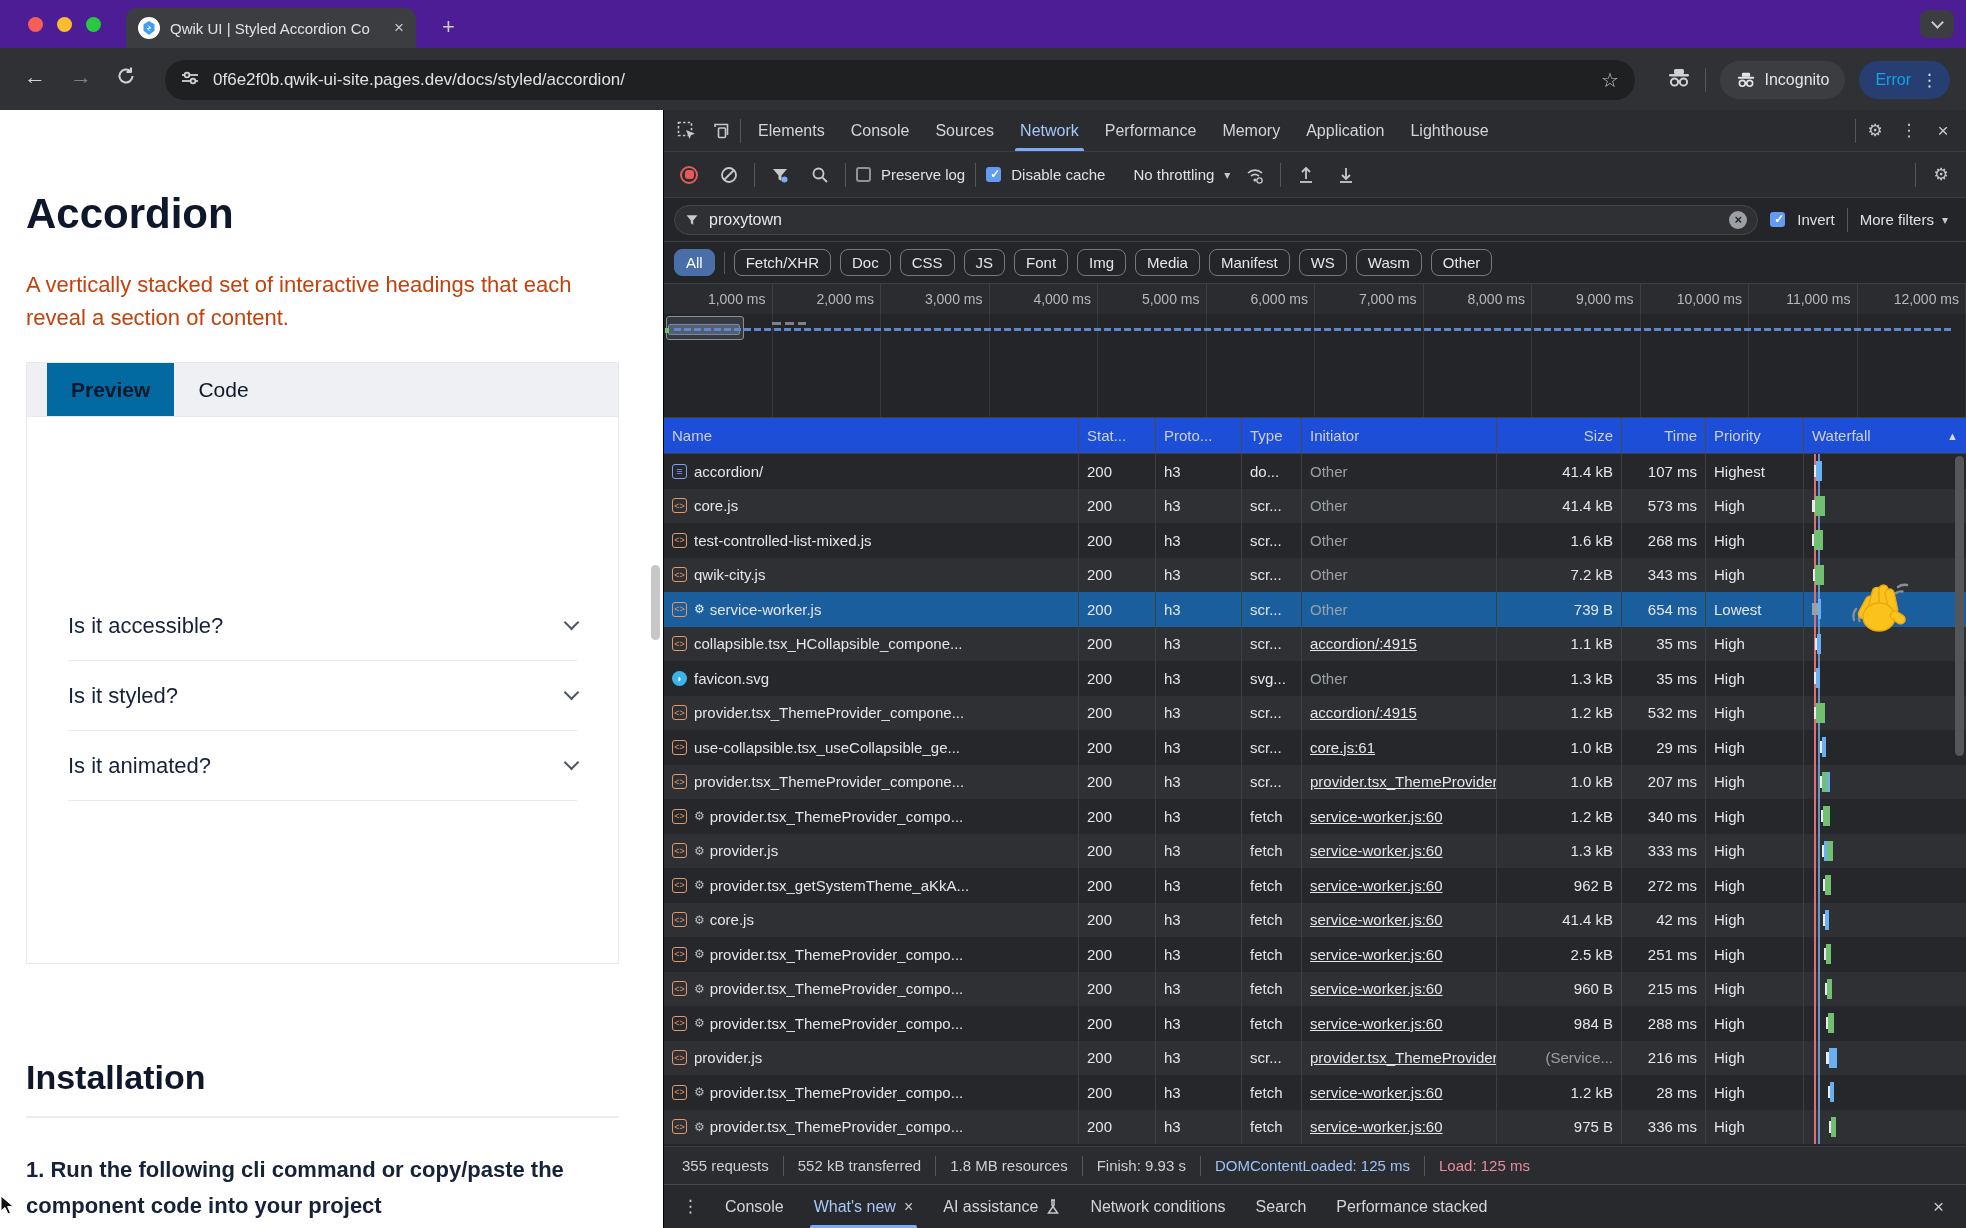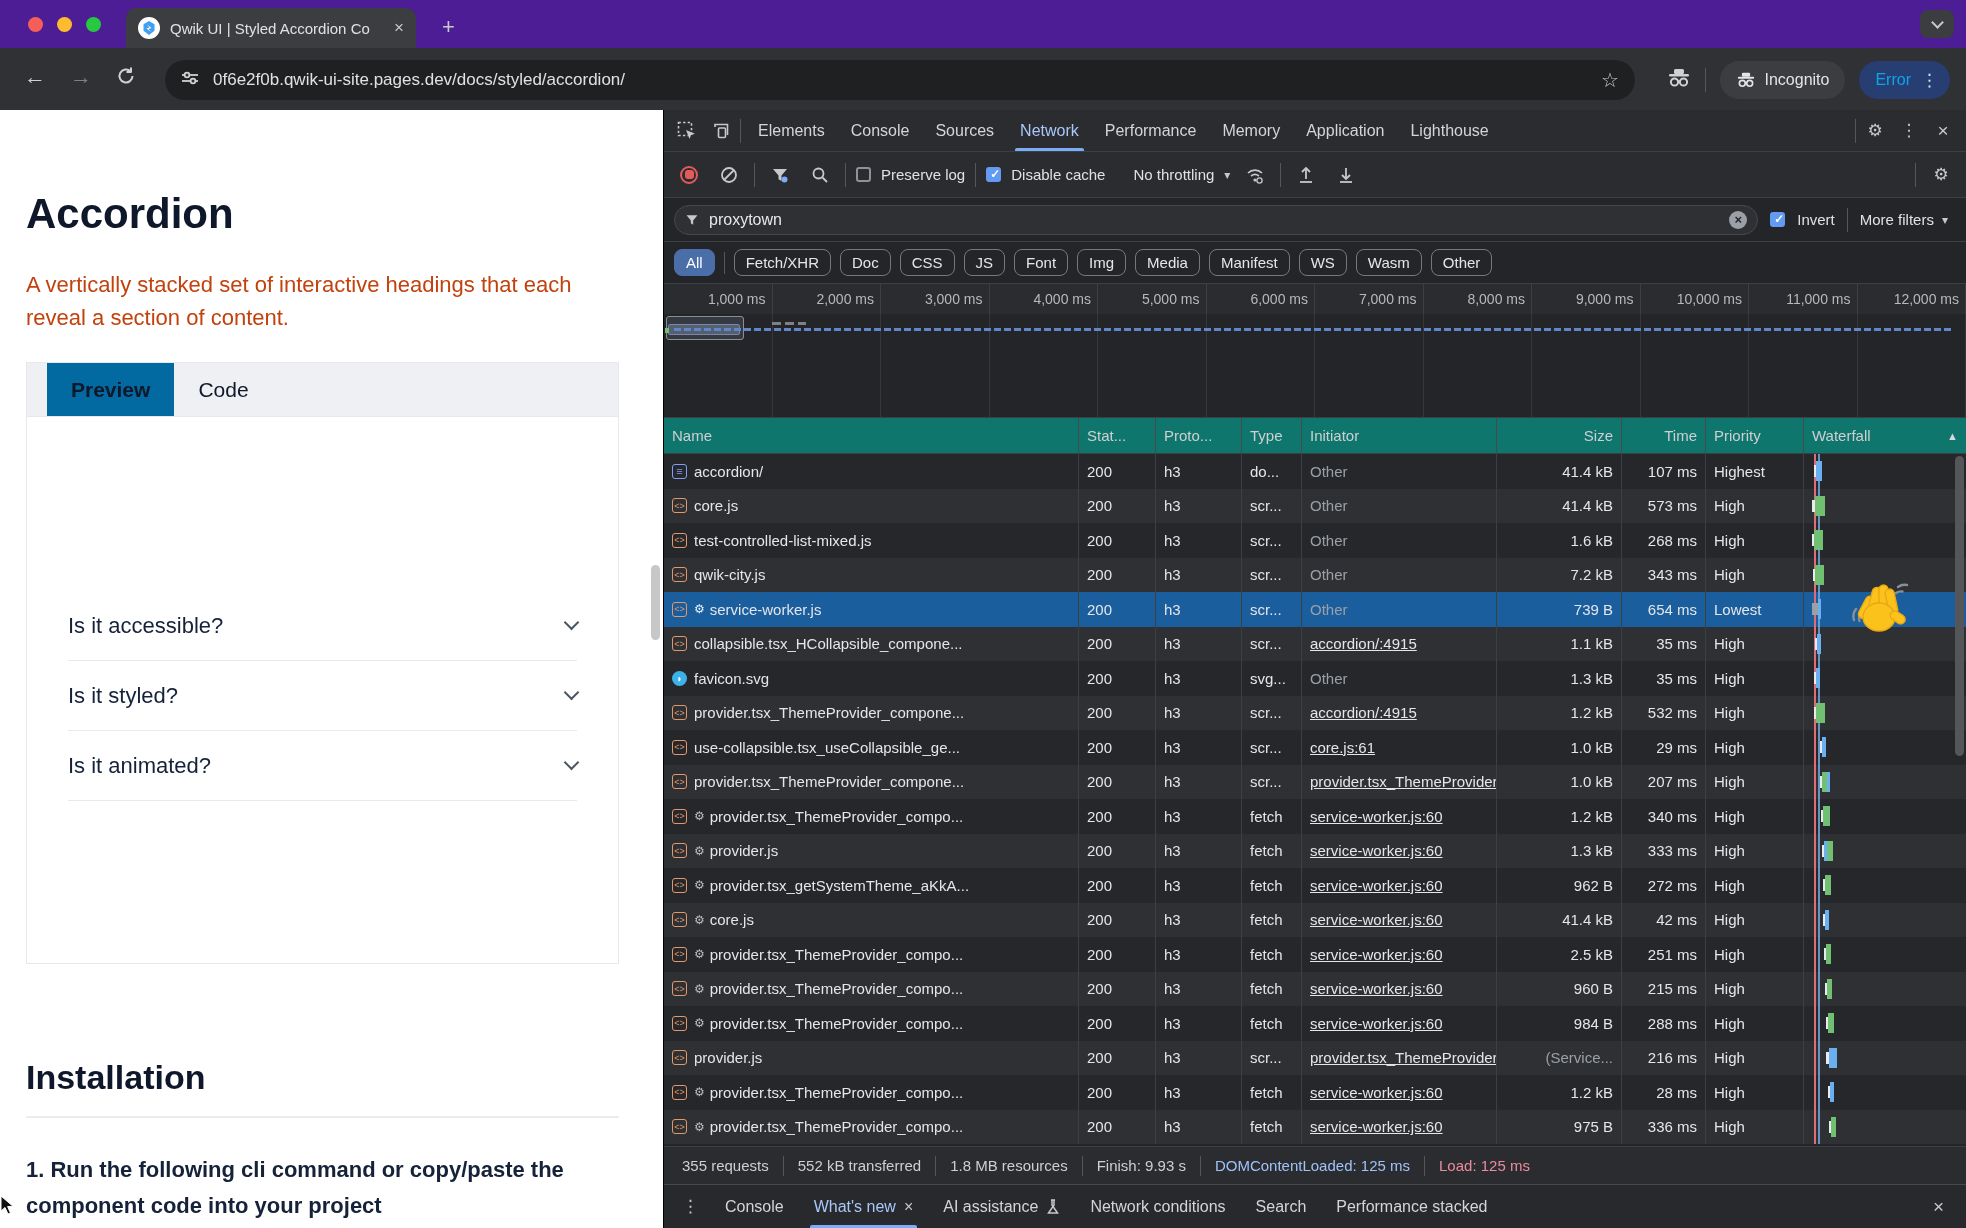--- a/index.html
+++ b/index.html
@@ -111,21 +111,21 @@
     background:repeating-linear-gradient(90deg,#5f87c9 0 7px,transparent 7px 10px); }
   .ov-dense { position:absolute; top:40px; left:4px; width:72px; height:11px; background:#54606f;
     border:1px solid #7d8family5; border-radius:2px; }
   .ov-sel { position:absolute; top:32px; left:2px; width:78px; height:24px; background:rgba(160,190,230,.14);
     border:1px solid #8b8e93; border-radius:3px; }
   .ov-gray { position:absolute; top:38px; left:108px; width:34px; height:3px;
     background:repeating-linear-gradient(90deg,#7e8287 0 9px,transparent 9px 13px); }
   .ov-green { position:absolute; top:44px; left:1px; width:4px; height:5px; background:#71bf71; }
 
   .grid-head { display:grid; grid-template-columns:415px 77px 86px 60px 195px 125px 84px 98px 1fr;
-    height:36px; background:#0f766e; border-bottom:1px solid #3d4043; }
+    height:36px; background:#1d4ed8; border-bottom:1px solid #3d4043; }
   .grid-head .hc { display:flex; align-items:center; padding:0 8px; color:#cdcfd3; font-size:15px;
     border-right:1px solid #47494d; white-space:nowrap; overflow:hidden; }
   .grid-head .hc.right { justify-content:flex-end; }
   .grid-head .hc.wf { justify-content:space-between; border-right:none; }
   .sort-arrow { color:#d7d9dc; font-size:11px; }
 
   .rows { flex:1; overflow:hidden; position:relative; }
   .nrow { display:grid; grid-template-columns:415px 77px 86px 60px 195px 125px 84px 98px 1fr; height:34.5px; }
   .nrow.odd { background:#26272a; } .nrow.even { background:#2f3033; }
   .nrow.selected { background:#1b5e9e; }

